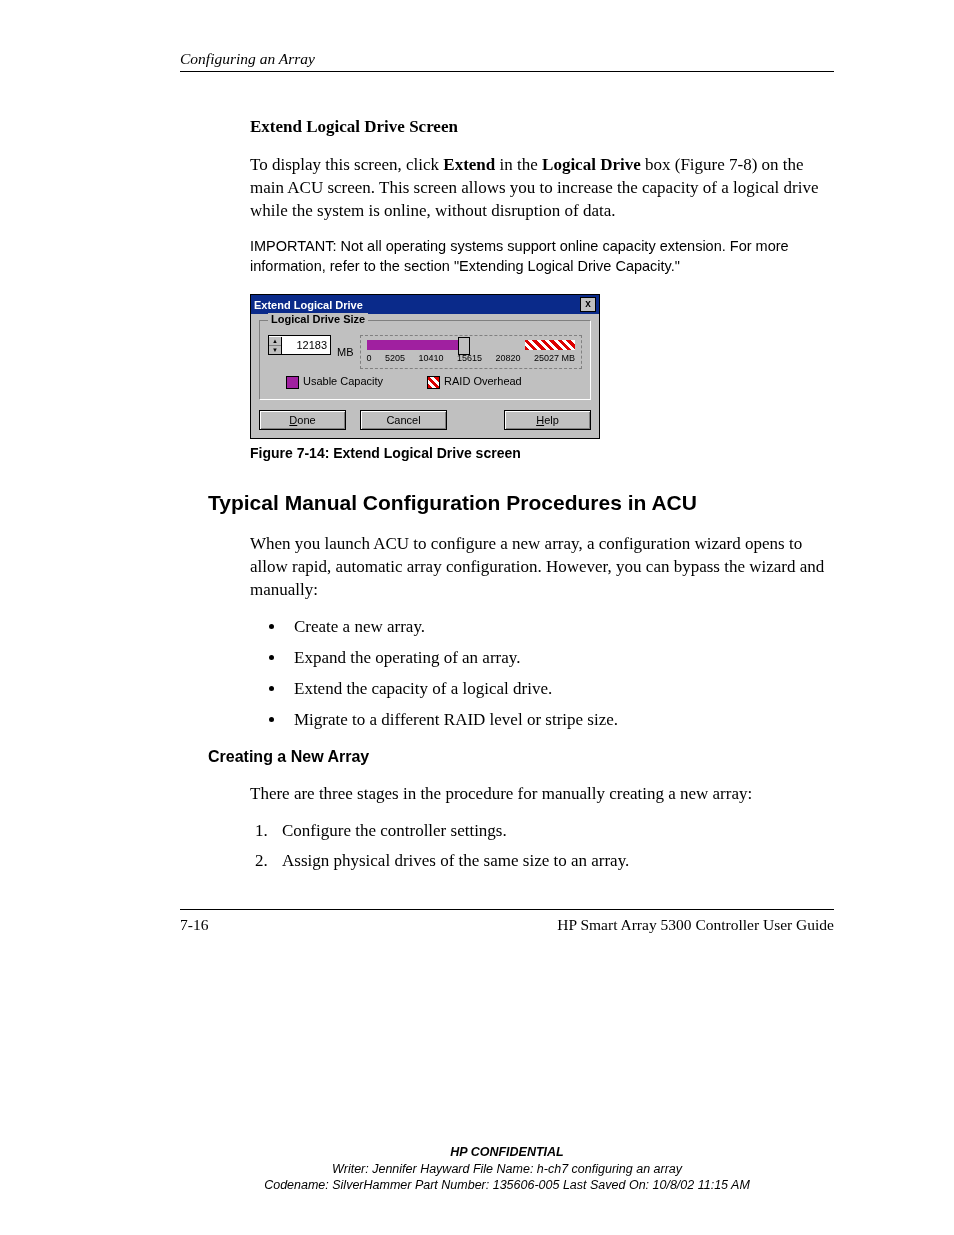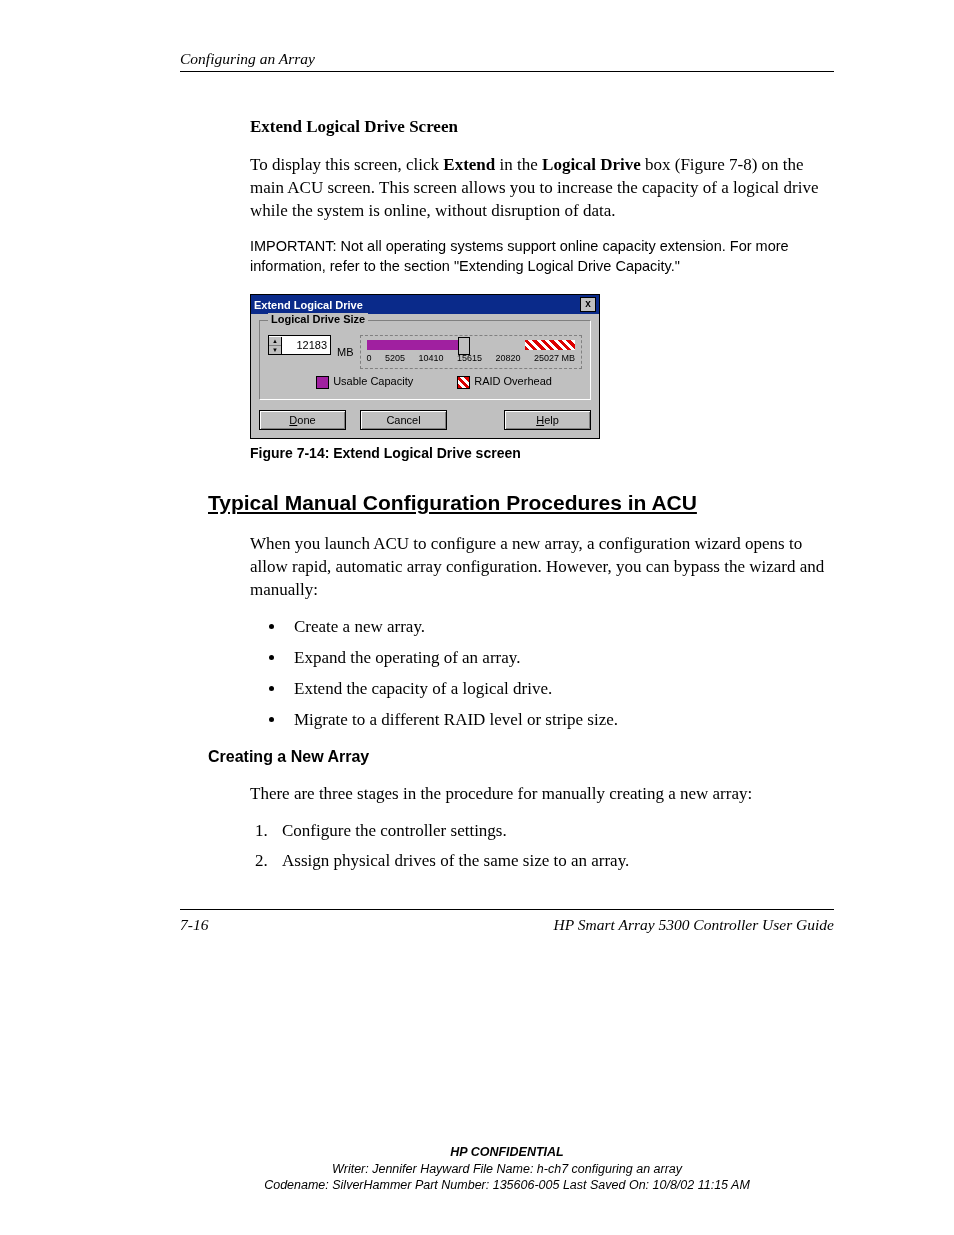--- a/index.html
+++ b/index.html
@@ -49,21 +49,20 @@
     font-size: 14px;
     font-weight: bold;
     margin-top: 6px;
     margin-bottom: 30px;
   }
   .h2 {
     font-family: Arial, Helvetica, sans-serif;
     font-weight: bold;
     font-size: 21px;
     margin: 0 0 18px -42px;
-    text-decoration: underline;
   }
   ul.bul {
     margin: 0 0 16px 0;
     padding-left: 28px;
   }
   ul.bul li {
     font-size: 17px;
     line-height: 1.35;
     margin-bottom: 8px;
     padding-left: 8px;
@@ -85,21 +84,20 @@
     margin-bottom: 8px;
     padding-left: 10px;
   }
   .footer-rule {
     border-top: 1px solid #000;
     margin-top: 36px;
     padding-top: 6px;
     display: flex;
     justify-content: space-between;
     font-size: 15.5px;
-    font-style: italic;
   }
   .footer-rule .pn { font-weight: normal; }
   .conf-block {
     text-align: center;
     font-family: Arial, Helvetica, sans-serif;
     font-size: 12.5px;
     font-style: italic;
     margin-top: 210px;
     line-height: 1.3;
   }
@@ -214,21 +212,20 @@
     justify-content: space-between;
     font-size: 9px;
     color: #000;
   }
   .legend-row {
     display: flex;
     gap: 44px;
     margin-top: 6px;
     font-size: 11px;
     padding-left: 18px;
-    justify-content: center;
   }
   .sw { width: 11px; height: 11px; display: inline-block; vertical-align: middle; margin-right: 4px; border: 1px solid #000; }
   .sw-usable { background: #a020a0; }
   .sw-raid { background: repeating-linear-gradient(45deg, #d00 0 3px, #fff 3px 6px); }
   .btn-row { display: flex; gap: 14px; }
   .winbtn {
     border: 1px solid #000;
     background: #c0c0c0;
     padding: 3px 0;
     width: 85px;

